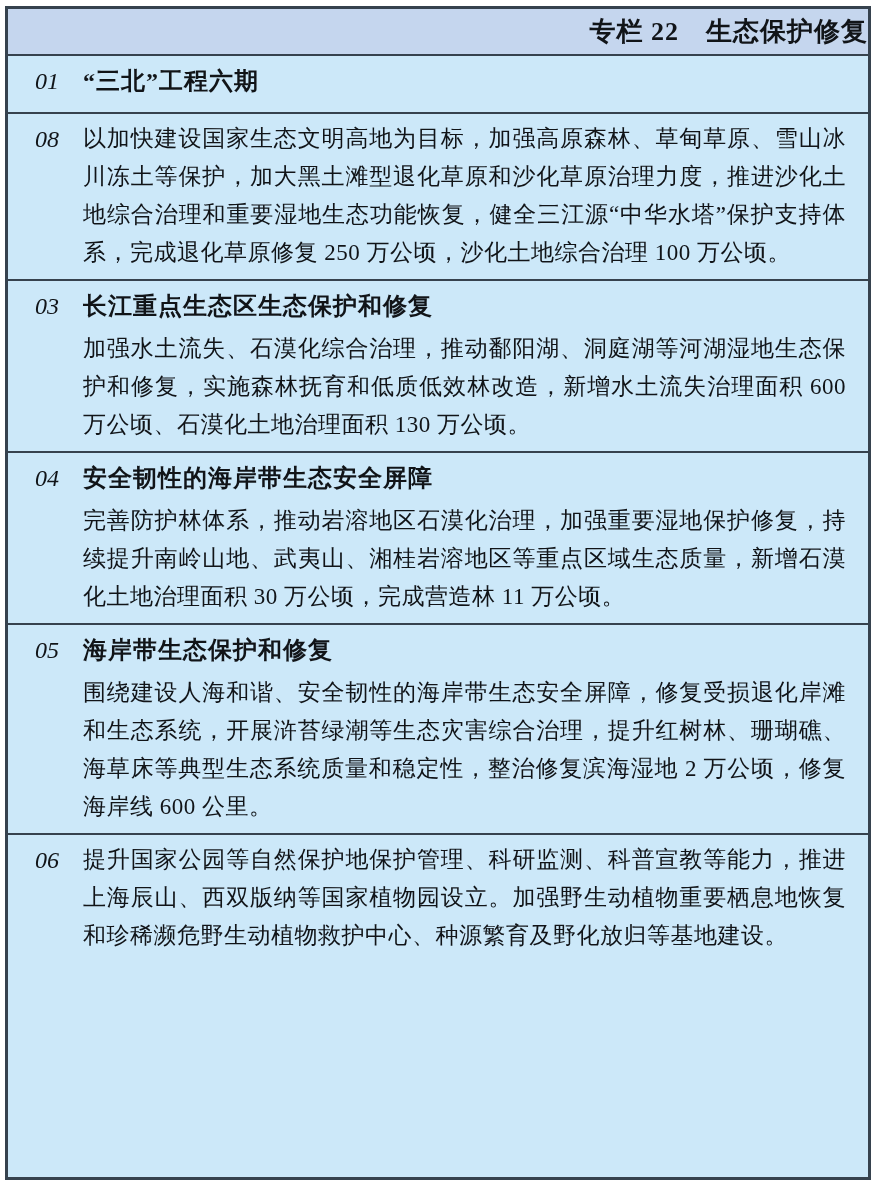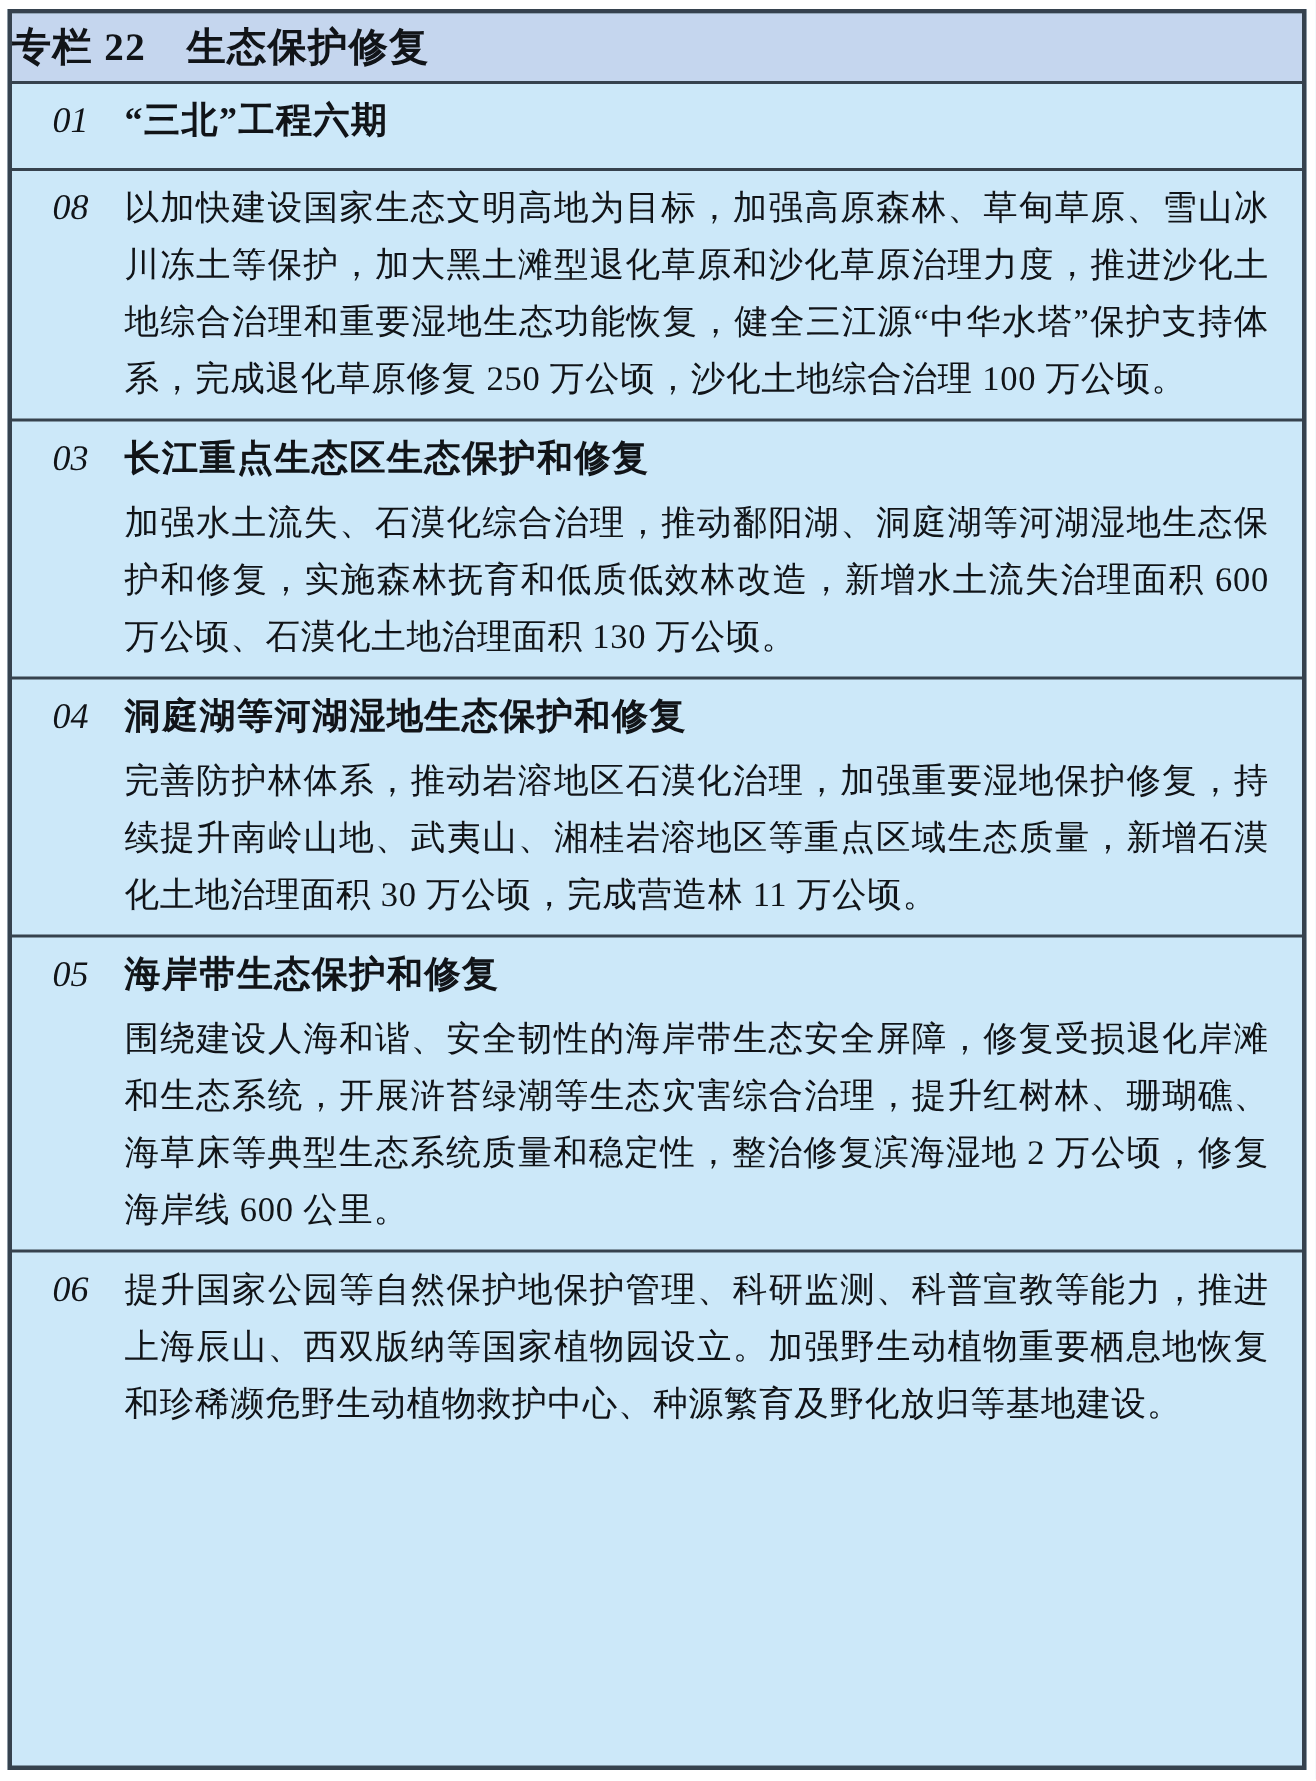--- a/index.html
+++ b/index.html
@@ -16,21 +16,21 @@
     border: 3px solid #36424e;
     background: #cce8f9;
     overflow: hidden;
   }
   .panel-header {
     height: 47px;
     background: #c5d6ee;
     border-bottom: 2px solid #36424e;
     display: flex;
     align-items: center;
-    justify-content: flex-start;
+    justify-content: flex-end;
   }
   .panel-title {
     font-size: 26px;
     font-weight: bold;
     letter-spacing: 1px;
   }
   .section {
     padding: 5px 22px 7px 75px;
     border-bottom: 2px solid #36424e;
   }
@@ -87,21 +87,21 @@
     <div class="sec-head">
       <span class="sec-num">03</span>
       <span class="sec-title">长江重点生态区生态保护和修复</span>
     </div>
     <p class="sec-body">加强水土流失、石漠化综合治理，推动鄱阳湖、洞庭湖等河湖湿地生态保护和修复，实施森林抚育和低质低效林改造，新增水土流失治理面积 600 万公顷、石漠化土地治理面积 130 万公顷。</p>
   </div>
 
   <div class="section">
     <div class="sec-head">
       <span class="sec-num">04</span>
-      <span class="sec-title">洞庭湖等河湖湿地生态保护和修复</span>
+      <span class="sec-title">安全韧性的海岸带生态安全屏障</span>
     </div>
     <p class="sec-body">完善防护林体系，推动岩溶地区石漠化治理，加强重要湿地保护修复，持续提升南岭山地、武夷山、湘桂岩溶地区等重点区域生态质量，新增石漠化土地治理面积 30 万公顷，完成营造林 11 万公顷。</p>
   </div>
 
   <div class="section">
     <div class="sec-head">
       <span class="sec-num">05</span>
       <span class="sec-title">海岸带生态保护和修复</span>
     </div>
     <p class="sec-body">围绕建设人海和谐、安全韧性的海岸带生态安全屏障，修复受损退化岸滩和生态系统，开展浒苔绿潮等生态灾害综合治理，提升红树林、珊瑚礁、海草床等典型生态系统质量和稳定性，整治修复滨海湿地 2 万公顷，修复海岸线 600 公里。</p>

